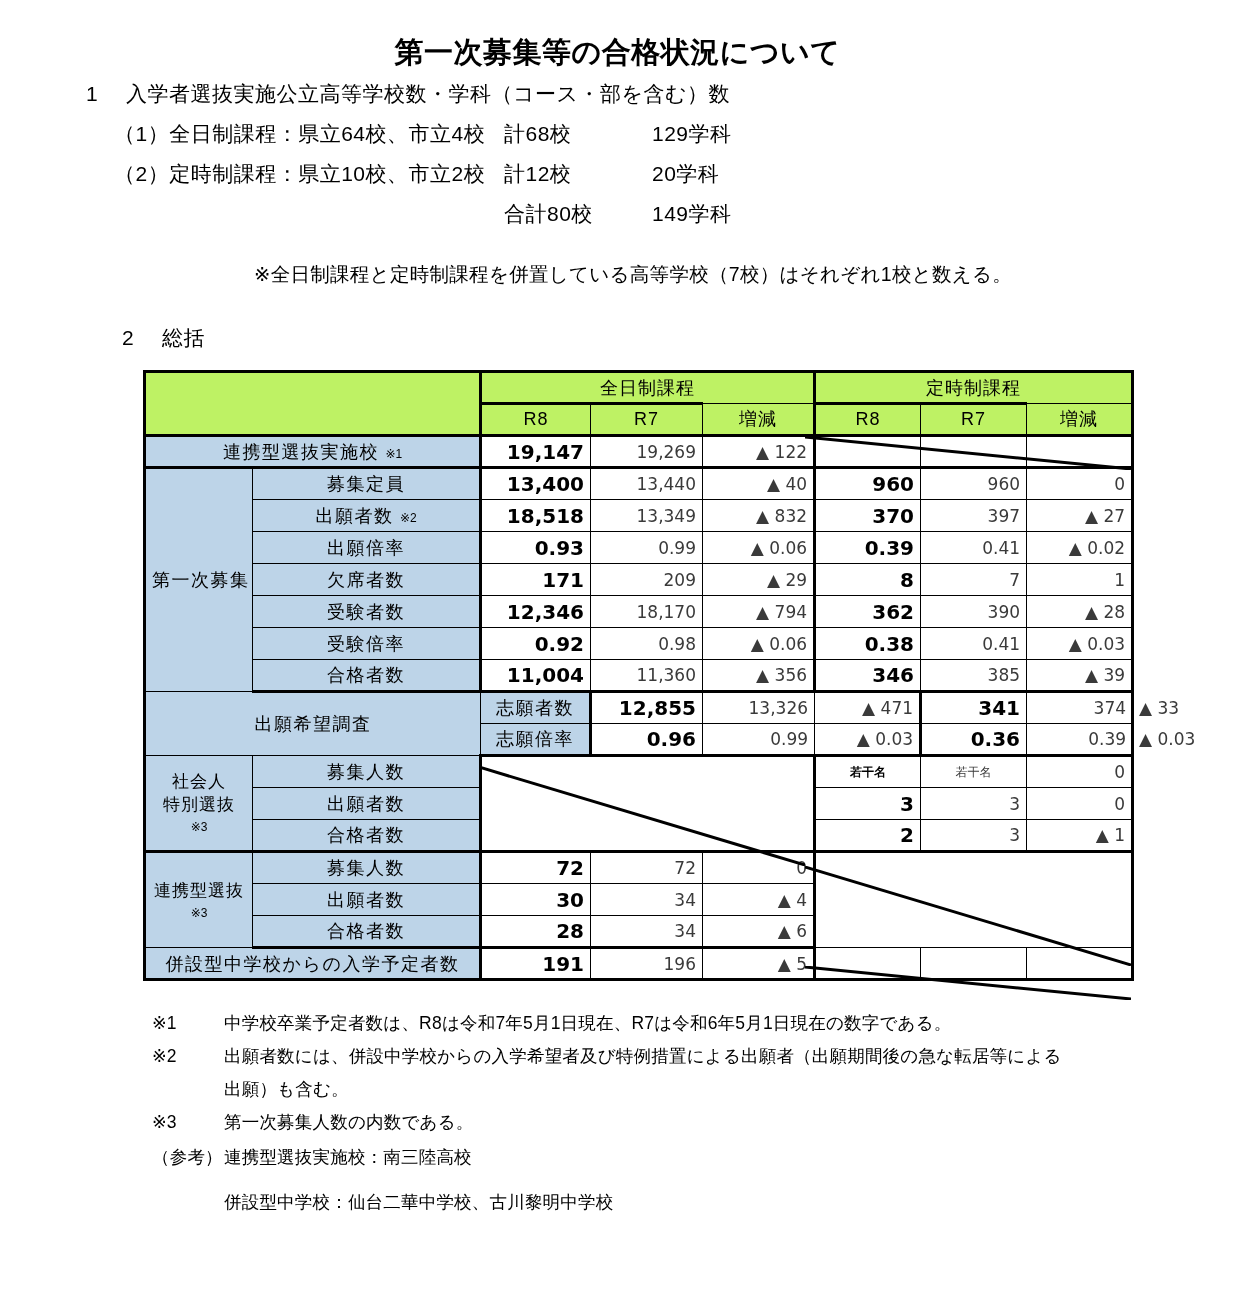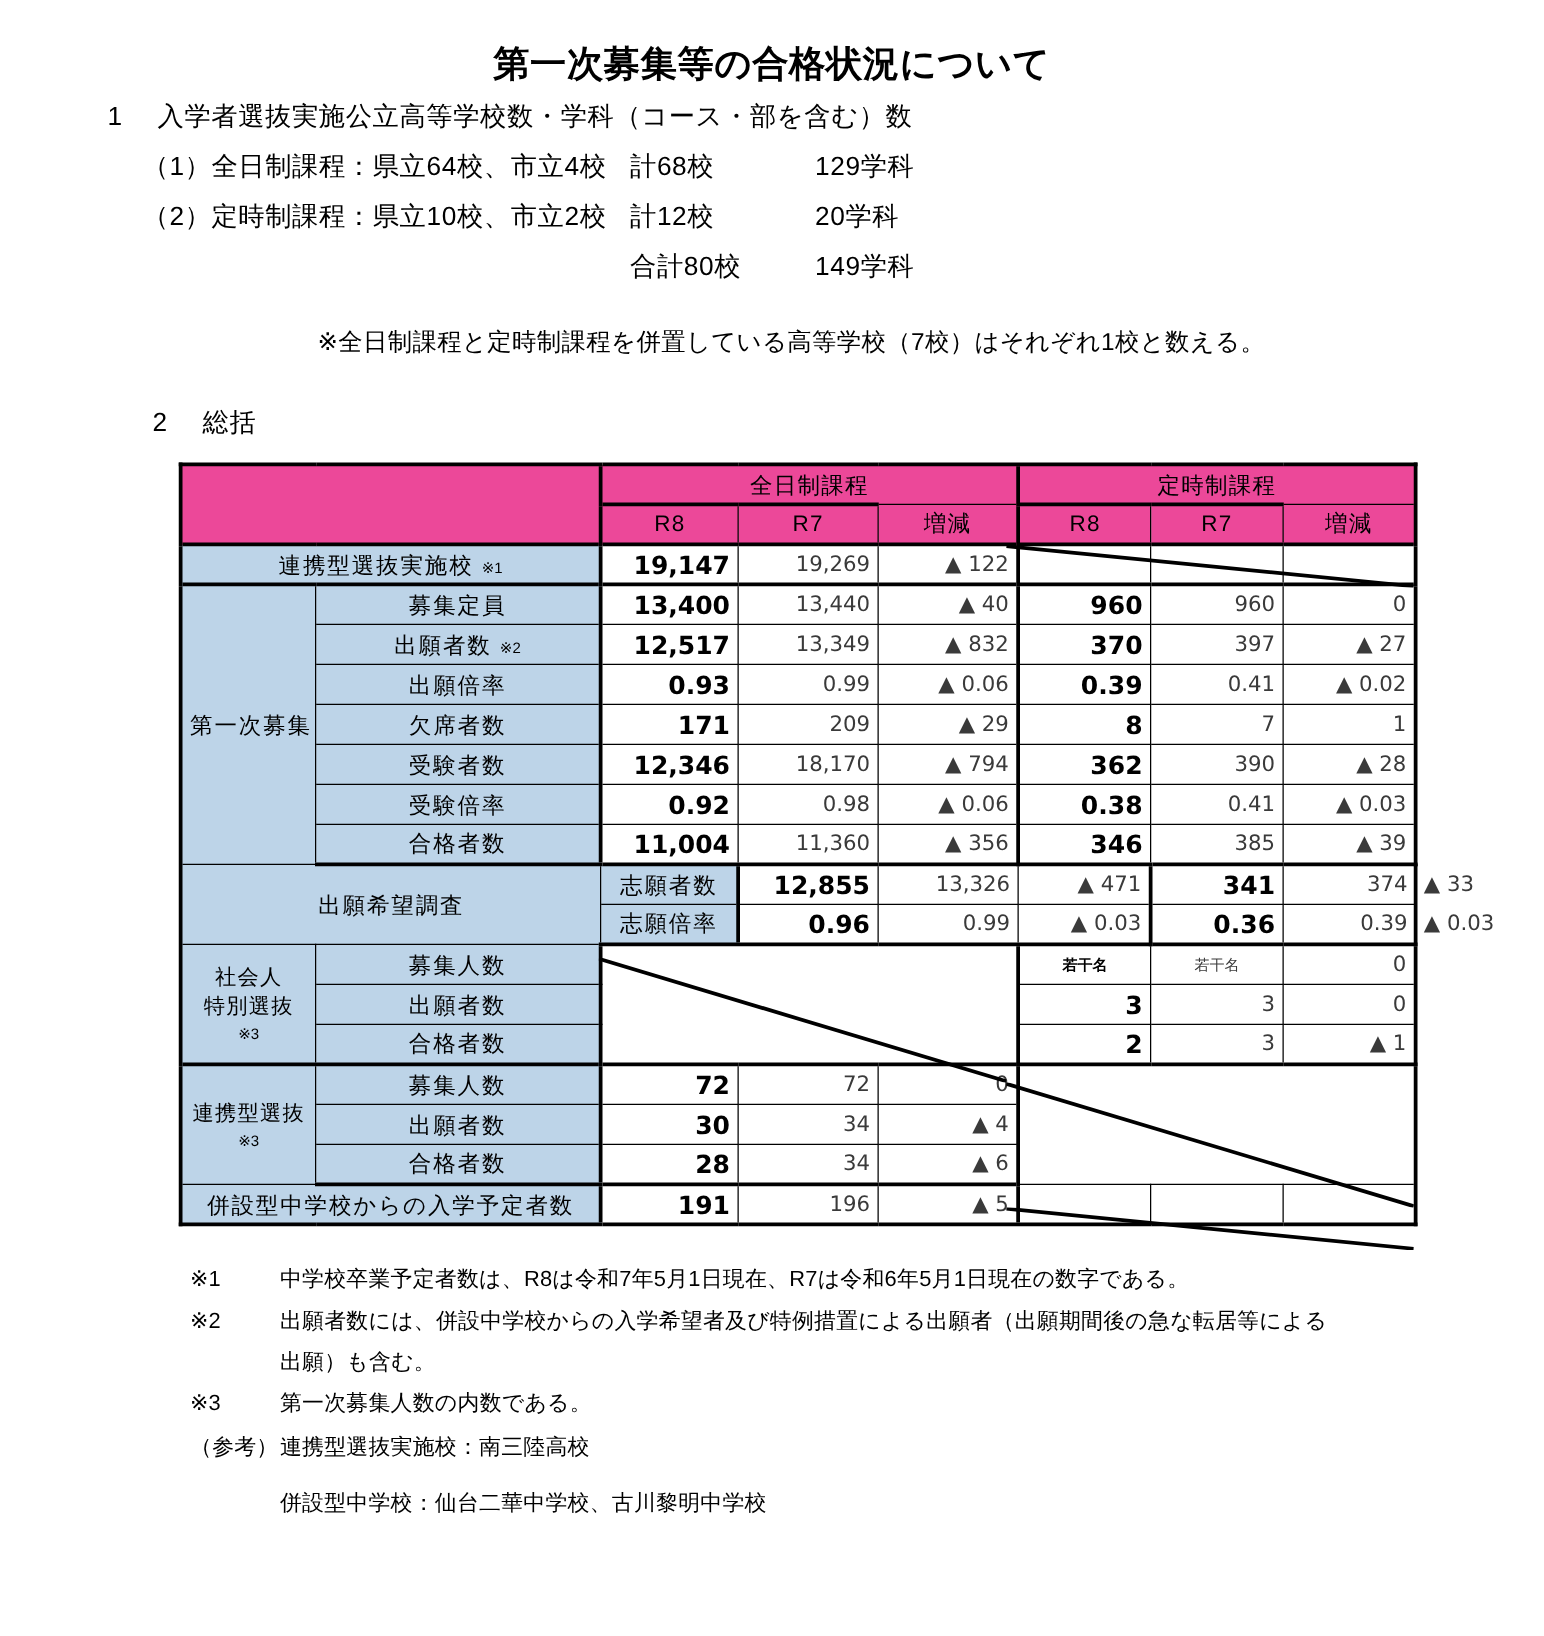--- a/index.html
+++ b/index.html
@@ -82,21 +82,21 @@
   }
   table.grid td {
     border: 1px solid #000;
     height: 32px;
     padding: 0 6px;
     box-sizing: border-box;
     white-space: nowrap;
     vertical-align: middle;
   }
   .hd {
-    background: #ec4899;
+    background: #bef264;
     text-align: center;
     font-size: 18px;
     letter-spacing: 1px;
   }
   .rowlbl {
     background: #bdd4e8;
     text-align: center;
     font-size: 18px;
     letter-spacing: 1.5px;
   }
@@ -228,21 +228,21 @@
       <td class="v r8 thick-top thick-left">13,400</td>
       <td class="v r7 thick-top">13,440</td>
       <td class="v df thick-top thick-right">▲ 40</td>
       <td class="v r8 thick-top thick-left">960</td>
       <td class="v r7 thick-top">960</td>
       <td class="v df thick-top thick-right">0</td>
     </tr>
 
     <tr>
       <td class="rowlbl"><span>出願者数</span>&nbsp;<span class="sup">※2</span></td>
-      <td class="v r8 thick-left">12,517</td>
+      <td class="v r8 thick-left">18,518</td>
       <td class="v r7">13,349</td>
       <td class="v df thick-right">▲ 832</td>
       <td class="v r8 thick-left">370</td>
       <td class="v r7">397</td>
       <td class="v df thick-right">▲ 27</td>
     </tr>
 
     <tr>
       <td class="rowlbl">出願倍率</td>
       <td class="v r8 thick-left">0.93</td>

